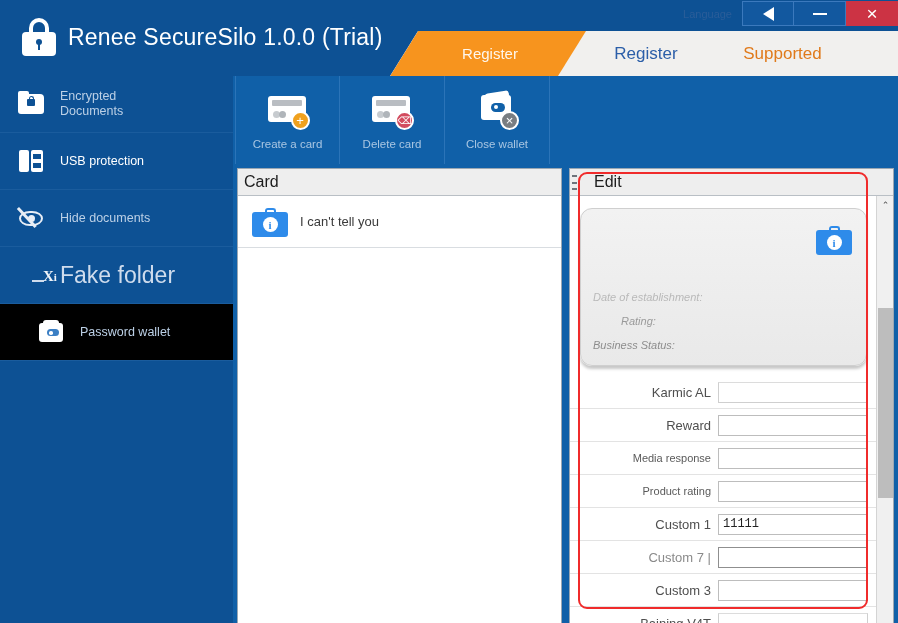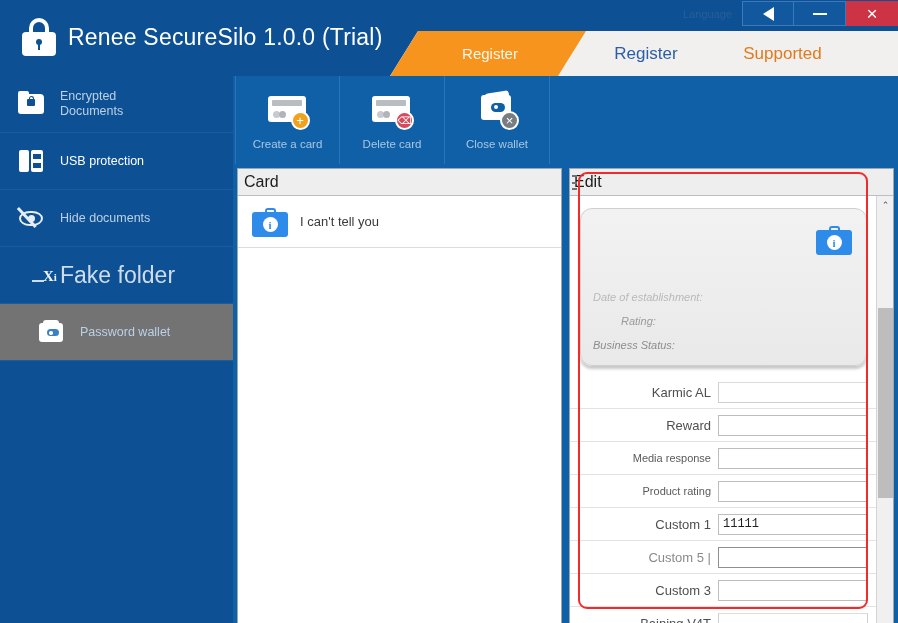--- a/index.html
+++ b/index.html
@@ -107,21 +107,21 @@
   .sidebar {
     position: absolute; left: 0; top: 76px; width: 233px; height: 547px;
     background: #0d5194;
   }
   .side-item {
     position: relative; height: 57px; width: 233px;
     display: flex; align-items: center; gap: 14px; padding-left: 16px;
     border-bottom: 1px solid #1a5c9d;
     cursor: pointer;
   }
-  .side-item.active { background: #737373; padding-left: 36px; }
+  .side-item.active { background: #000000; padding-left: 36px; }
   .side-label {
     color: #bcd0e6; font-size: 12.5px; line-height: 15px; max-width: 120px;
   }
   .side-item.bright .side-label { color: #ffffff; }
   .side-item.big .side-label { color: #cfdced; font-size: 23px; max-width: 160px; }
   .side-icon { width: 30px; height: 30px; position: relative; flex: none; }
 
   
   .ic-folder { position:absolute; left:2px; top:5px; width:26px; height:20px;
     background:#fff; border-radius:2px 4px 3px 3px; }
@@ -244,21 +244,21 @@
     background:#1060a8;
   }
 
   
   .edit-panel {
     position: absolute; left: 336px; top: 92px; width: 325px; height: 522px;
     background: #ffffff; border: 1px solid #9aa7b3;
   }
   .edit-head {
     height: 27px; background: #eeeeee; border-bottom: 1px solid #b9bfc5;
-    display: flex; align-items: center; padding-left: 4px;
+    display: flex; align-items: center; padding-left: 24px;
     font-size: 16px; color: #1c1c1c; position: relative;
   }
   .edit-grip {
     position: absolute; left: 2px; top: 6px; width: 5px; height: 15px;
     display: flex; flex-direction: column; justify-content: space-between;
   }
   .edit-grip i { display:block; width:5px; height:2px; background:#6d747b; }
 
   .edit-body {
     position: absolute; left: 0; top: 27px; width: 307px; height: 493px;
@@ -511,21 +511,21 @@
             <div class="lbl small">Product rating</div>
             <input type="text" value="" style="">
           </div>
 
           <div class="field-row">
             <div class="lbl">Custom 1</div>
             <input class="mono" type="text" value="11111" style="">
           </div>
 
           <div class="field-row focused">
-            <div class="lbl grey">Custom 5 |</div>
+            <div class="lbl grey">Custom 7 |</div>
             <input type="text" autofocus="" value="" style="">
           </div>
 
           <div class="field-row">
             <div class="lbl">Custom 3</div>
             <input type="text" value="" style="">
           </div>
 
           <div class="field-row">
             <div class="lbl">Baining V4T</div>

